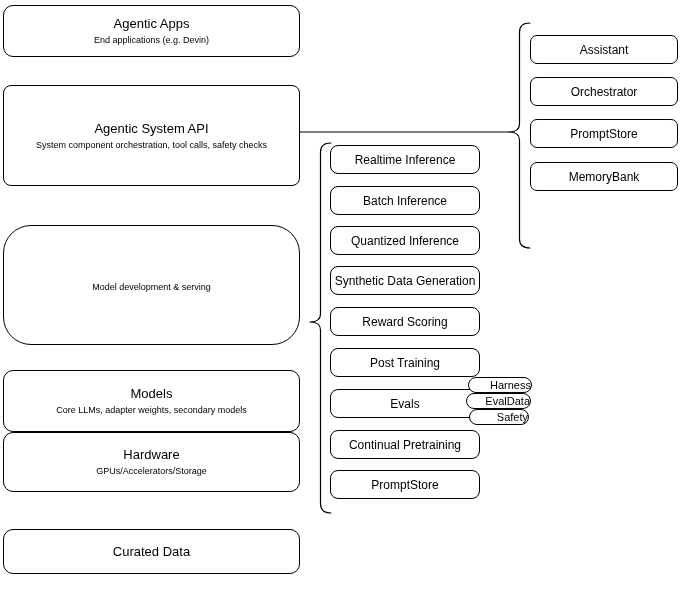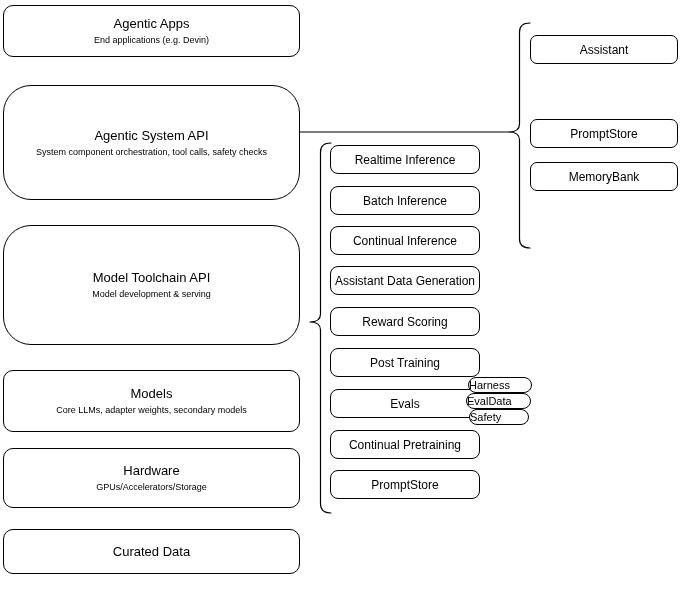--- a/index.html
+++ b/index.html
@@ -68,21 +68,21 @@
   }
   .tag {
     position: absolute;
     box-sizing: border-box;
     border: 1.2px solid var(--stroke, #000000);
     background: var(--background, #ffffff);
     border-radius: 8px;
     height: 16px;
     display: flex;
     align-items: center;
-    justify-content: flex-start;
+    justify-content: flex-end;
     font-size: 11px;
     line-height: 12px;
     white-space: nowrap;
     z-index: 3;
   }
 </style>
 </head>
 <body>
 
 <div class="canvas">
@@ -91,55 +91,54 @@
     <path d="M 331 143 Q 320.5 143 320.5 152 L 320.5 314 Q 320.5 322 310 322 Q 320.5 322 320.5 330 L 320.5 504 Q 320.5 513 331 513" fill="none" stroke="#000000" stroke-width="1.2" stroke-linejoin="round" stroke-linecap="round"></path>
     <path d="M 530 23 Q 519.5 23 519.5 32 L 519.5 124 Q 519.5 132 509 132 Q 519.5 132 519.5 140 L 519.5 239 Q 519.5 248 530 248" fill="none" stroke="#000000" stroke-width="1.2" stroke-linejoin="round" stroke-linecap="round"></path>
     <path d="M 300 132 L 509 132" fill="none" stroke="#000000" stroke-width="1.2" stroke-linecap="round"></path>
   </svg>
 
   <div class="node lnode" style="top:5px;height:52px;border-radius:10px">
     <div class="ntitle">Agentic Apps</div>
     <div class="nsub">End applications (e.g. Devin)</div>
   </div>
 
-  <div class="node lnode" style="top:85px;height:115px;border-radius:28px">
+  <div class="node lnode" style="top:85px;height:101px;border-radius:8px">
     <div class="ntitle">Agentic System API</div>
     <div class="nsub">System component orchestration, tool calls, safety checks</div>
   </div>
 
   <div class="node lnode" style="top:225px;height:120px;border-radius:28px">
-    <div class="ntitle">Model Toolchain API</div>
     <div class="nsub">Model development &amp; serving</div>
   </div>
 
   <div class="node lnode" style="top:370px;height:62px;border-radius:10px">
     <div class="ntitle">Models</div>
     <div class="nsub">Core LLMs, adapter weights, secondary models</div>
   </div>
 
-  <div class="node lnode" style="top:448px;height:60px;border-radius:10px">
+  <div class="node lnode" style="top:432px;height:60px;border-radius:10px">
     <div class="ntitle">Hardware</div>
     <div class="nsub">GPUs/Accelerators/Storage</div>
   </div>
 
   <div class="node lnode" style="top:529px;height:45px;border-radius:10px">
     <div class="ntitle">Curated Data</div>
   </div>
 
   <div class="node item" style="top:145px">
     <span>Realtime Inference</span>
   </div>
   <div class="node item" style="top:186px">
     <span>Batch Inference</span>
   </div>
   <div class="node item" style="top:226px">
-    <span>Continual Inference</span>
+    <span>Quantized Inference</span>
   </div>
   <div class="node item" style="top:266px">
-    <span>Assistant Data Generation</span>
+    <span>Synthetic Data Generation</span>
   </div>
   <div class="node item" style="top:307px">
     <span>Reward Scoring</span>
   </div>
   <div class="node item" style="top:348px">
     <span>Post Training</span>
   </div>
   <div class="node item" style="top:389px">
     <span>Evals</span>
   </div>
@@ -156,20 +155,23 @@
   <div class="tag" style="left:466px;top:393px;width:65px">
     <span>EvalData</span>
   </div>
   <div class="tag" style="left:469px;top:409px;width:60px">
     <span>Safety</span>
   </div>
 
   <div class="node sys" style="top:35px">
     <span>Assistant</span>
   </div>
+  <div class="node sys" style="top:77px">
+    <span>Orchestrator</span>
+  </div>
   <div class="node sys" style="top:119px">
     <span>PromptStore</span>
   </div>
   <div class="node sys" style="top:162px">
     <span>MemoryBank</span>
   </div>
 
 </div>
 
 </body></html>

